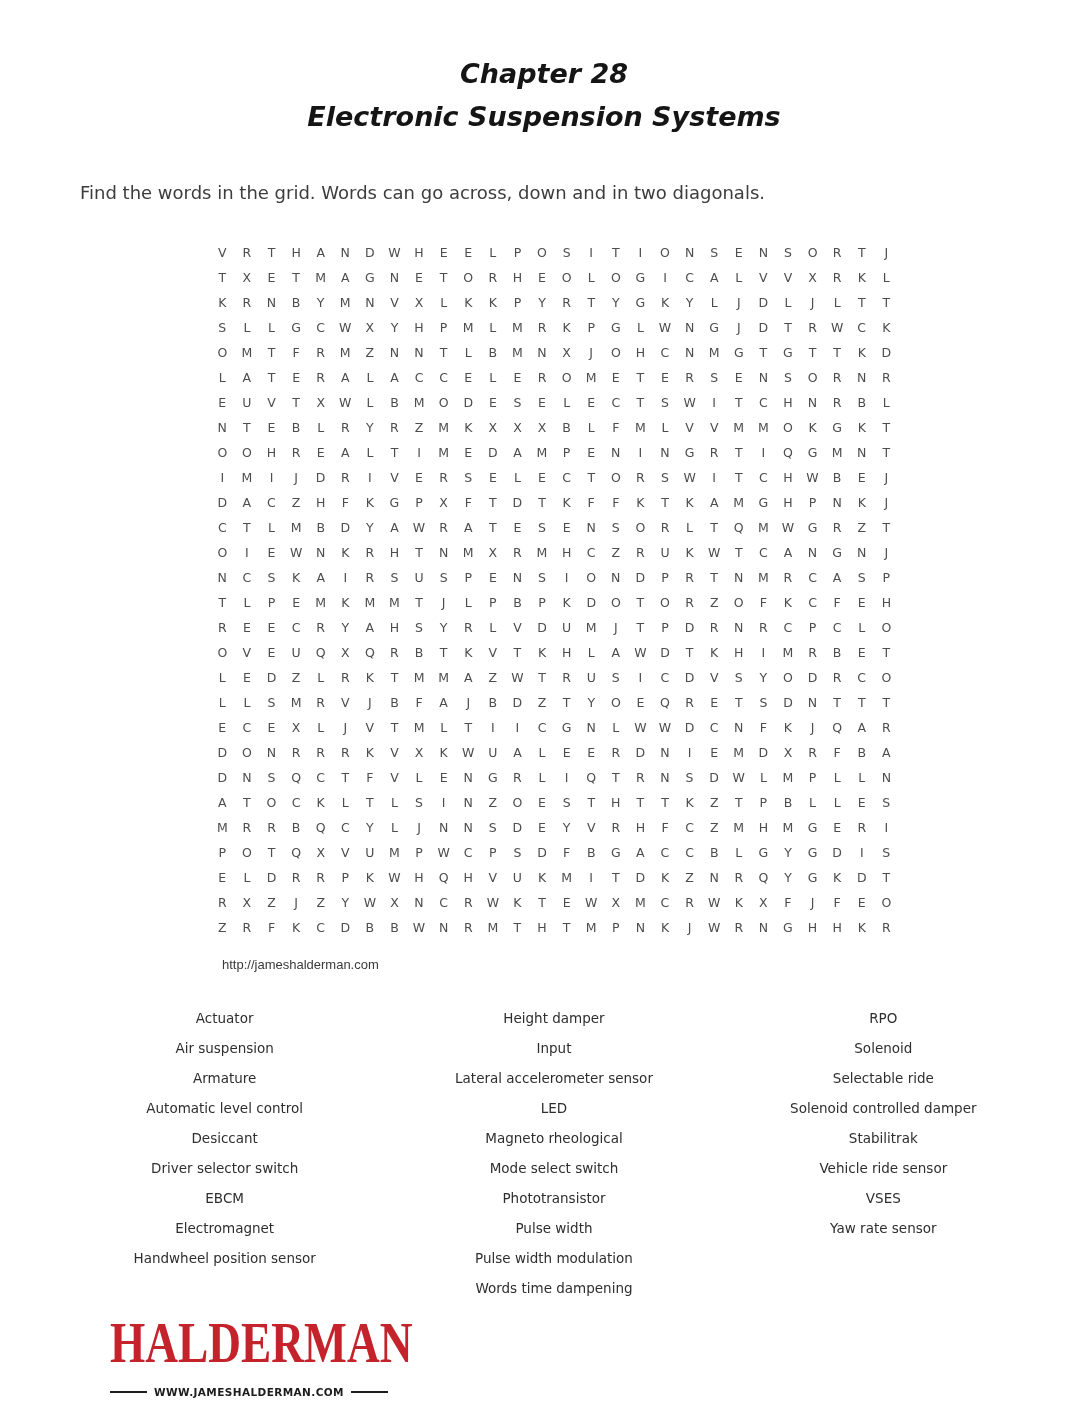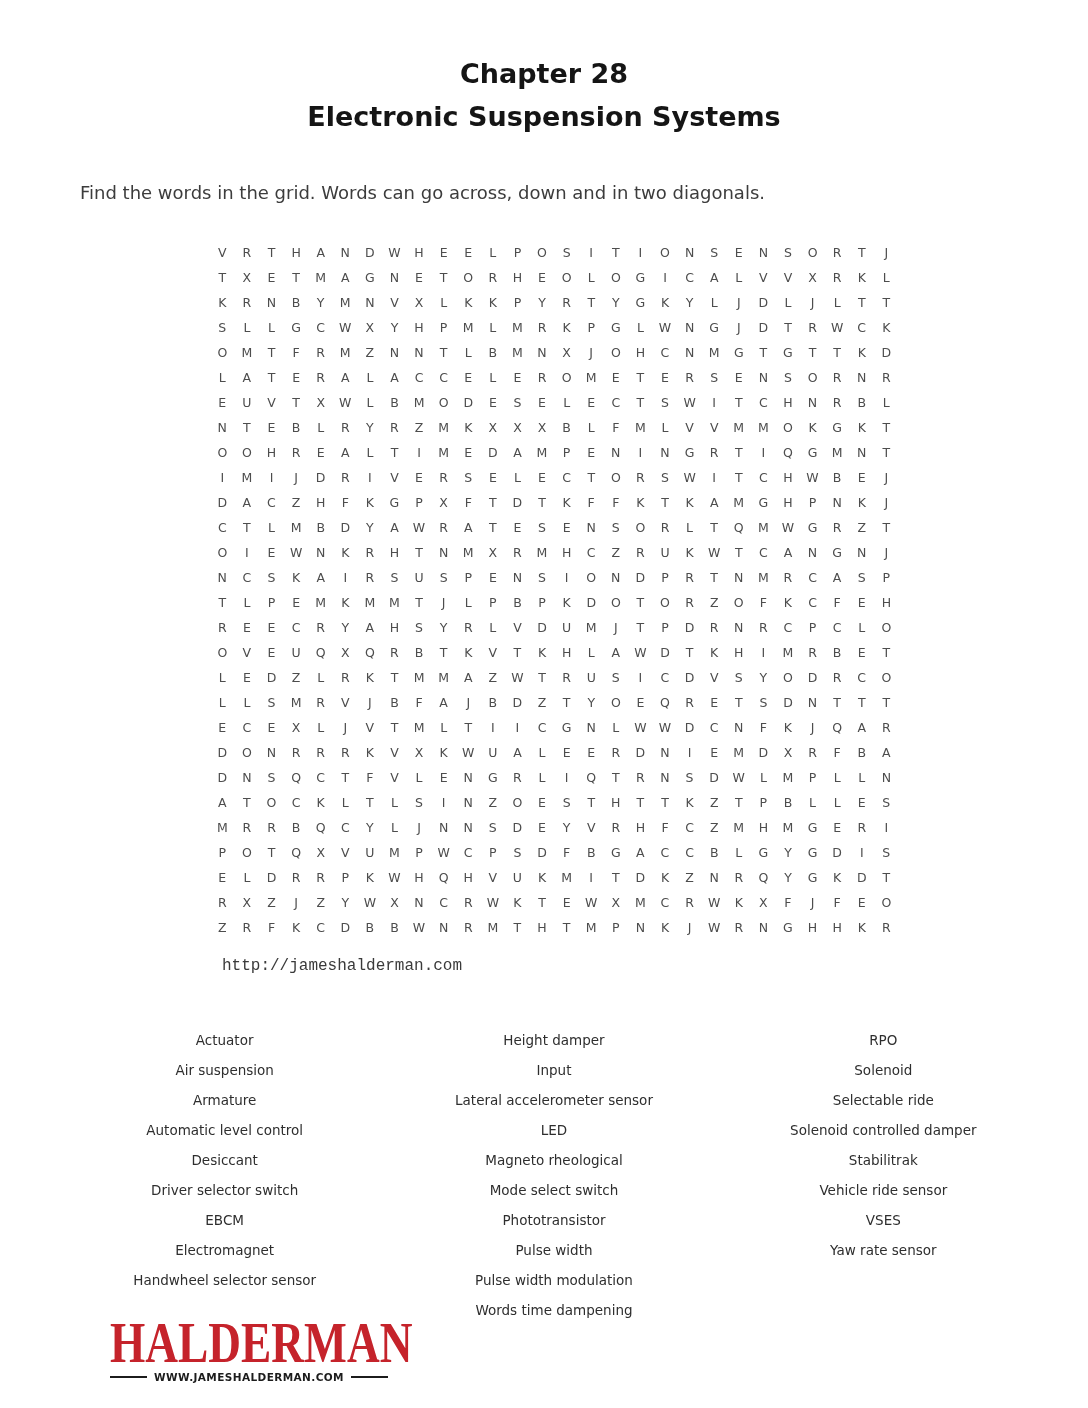--- a/index.html
+++ b/index.html
@@ -6,21 +6,21 @@
   html, body { background: #ffffff; }
   body {
     width: 1088px; height: 1408px;
     font-family: "Liberation Sans", sans-serif;
     color: #1a1a1a;
     position: relative;
     overflow: hidden;
   }
   .page { position: relative; width: 1088px; height: 1408px; background: #fff; }
 
-  .title-block { position: absolute; top: 52px; left: 0; width: 100%; text-align: center; }
+  .title-block { position: absolute; top: 52px; left: 0; width: 100%; text-align: center; font-style: italic; }
   .title-line {
     font-family: "DejaVu Sans", sans-serif;
     font-size: 27px; font-weight: bold; color: #151515; line-height: 43px;
   }
 
   .instructions {
     position: absolute; left: 80px; top: 182px;
     font-family: "DejaVu Sans", sans-serif;
     font-size: 18px; color: #3c3c3c;
   }
@@ -28,47 +28,47 @@
   .word-grid { position: absolute; left: 210px; top: 240px; }
   .grid-row { display: flex; height: 25px; }
   .grid-cell {
     width: 24.6px; text-align: center; line-height: 25px;
     font-size: 12.5px; color: #4d4d4d;
     font-family: "DejaVu Sans", sans-serif;
   }
 
   .source-url {
     position: absolute; left: 222px; top: 957px;
-    font-size: 16px; color: #3a3a3a;
-    font-family: Liberation Mono, monospace;
+    font-size: 13px; color: #3a3a3a;
+    font-family: Liberation Sans, sans-serif;
     text-decoration: none;
     cursor: pointer;
   }
 
   .word-list {
-    position: absolute; top: 1025px; left: 60px; right: 40px;
+    position: absolute; top: 1003px; left: 60px; right: 40px;
     display: flex;
     justify-content: center;
   }
   .word-col { flex: 1; text-align: center; }
   .word-item {
     height: 30px; line-height: 30px;
     font-size: 13.5px; color: #2e2e2e;
     font-family: "DejaVu Sans", sans-serif;
   }
 
   .logo { position: absolute; left: 110px; top: 1318px; width: 278px; }
   .logo-brand {
     display: inline-block;
     font-family: "Liberation Serif", serif;
     font-weight: bold; font-size: 56px; line-height: 50px;
     transform: scaleX(0.81); transform-origin: left center;
     white-space: nowrap;
   }
-  .logo-sub { display: flex; align-items: center; gap: 7px; margin-top: 3px; width: 278px; }
+  .logo-sub { display: flex; align-items: center; gap: 7px; margin-top: 18px; width: 278px; }
   .logo-rule { flex: 1; height: 2px; background: #1c1c1c; }
   .logo-site {
     font-size: 10.5px; font-weight: bold; color: #1c1c1c;
     letter-spacing: 0.4px; white-space: nowrap;
     font-family: "DejaVu Sans", sans-serif;
   }
 </style>
 </head>
 <body>
 
@@ -929,21 +929,21 @@
   <div class="word-list">
     <div class="word-col">
         <div class="word-item">Actuator</div>
         <div class="word-item">Air suspension</div>
         <div class="word-item">Armature</div>
         <div class="word-item">Automatic level control</div>
         <div class="word-item">Desiccant</div>
         <div class="word-item">Driver selector switch</div>
         <div class="word-item">EBCM</div>
         <div class="word-item">Electromagnet</div>
-        <div class="word-item">Handwheel selector sensor</div>
+        <div class="word-item">Handwheel position sensor</div>
       </div>
     <div class="word-col">
         <div class="word-item">Height damper</div>
         <div class="word-item">Input</div>
         <div class="word-item">Lateral accelerometer sensor</div>
         <div class="word-item">LED</div>
         <div class="word-item">Magneto rheological</div>
         <div class="word-item">Mode select switch</div>
         <div class="word-item">Phototransistor</div>
         <div class="word-item">Pulse width</div>

